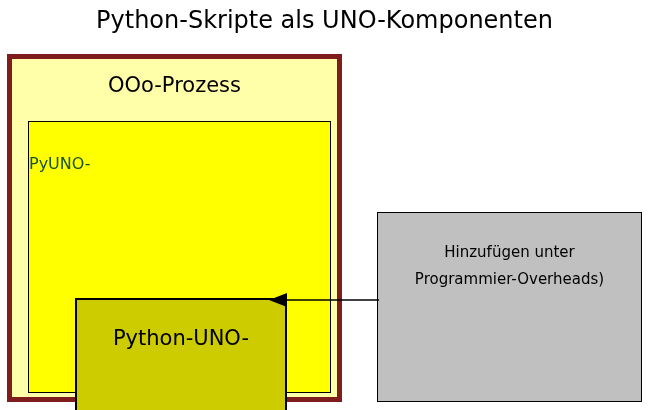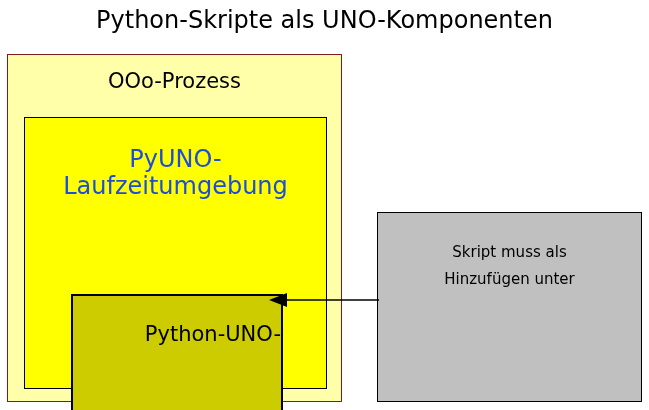--- a/index.html
+++ b/index.html
@@ -34,21 +34,21 @@
   }
 
   
   .box-process {
     position: absolute;
     left: 7px;
     top: 54px;
     width: 335px;
     height: 348px;
     background: #ffffaa;
-    border: 1px solid #7f1d1d;
+    border: 5px solid #7f1d1d;
     box-sizing: border-box;
     padding-left: 24px;
   }
   .box-process-label {
     position: absolute;
     left: 0;
     top: 14px;
     width: 100%;
     text-align: center;
     font-size: 21px;
@@ -64,43 +64,42 @@
     height: 272px;
     background: #ffff00;
     border: 1px solid #000000;
     box-sizing: border-box;
   }
   .box-runtime-label {
     position: absolute;
     left: 0;
     top: 28px;
     width: 100%;
-    text-align: center;
-    font-size: 24px;
+    font-size: 16px;
     line-height: 27px;
-    color: #1d4ed8;
+    color: #14532d;
   }
 
   
   .box-component {
     position: absolute;
     left: 46px;
     top: 176px;
     width: 212px;
     height: 132px;
     background: #cccc00;
     border: 2px solid #000000;
     box-sizing: border-box;
   }
   .box-component-label {
     position: absolute;
     left: 0;
     top: 22px;
     width: 100%;
-    text-align: right;
+    text-align: center;
     font-size: 21px;
     line-height: 33px;
     color: #000000;
   }
 
   
   .box-note {
     position: absolute;
     left: 377px;
     top: 212px;
@@ -136,35 +135,34 @@
 <div class="diagram">
 
   <div class="title">Python-Skripte als UNO-Komponenten</div>
 
   <div class="box-process">
     <div class="box-process-label">OOo-Prozess</div>
 
     <div class="box-runtime">
       <div class="box-runtime-label">
         <div>PyUNO-</div>
-        <div>Laufzeitumgebung</div>
       </div>
 
       <div class="box-component">
         <div class="box-component-label">
           <div>Python-UNO-</div>
         </div>
       </div>
     </div>
   </div>
 
   <div class="box-note">
     <div class="box-note-label">
-      <div>Skript muss als</div>
       <div>Hinzufügen unter</div>
+      <div>Programmier-Overheads)</div>
     </div>
   </div>
 
   <svg class="arrow" viewBox="0 0 110 24">
     <line x1="110" y1="12" x2="16" y2="12" stroke="#000000" stroke-width="1.5"></line>
     <polygon points="0,12 18,5 18,19" fill="#000000"></polygon>
   </svg>
 
 </div>
 

